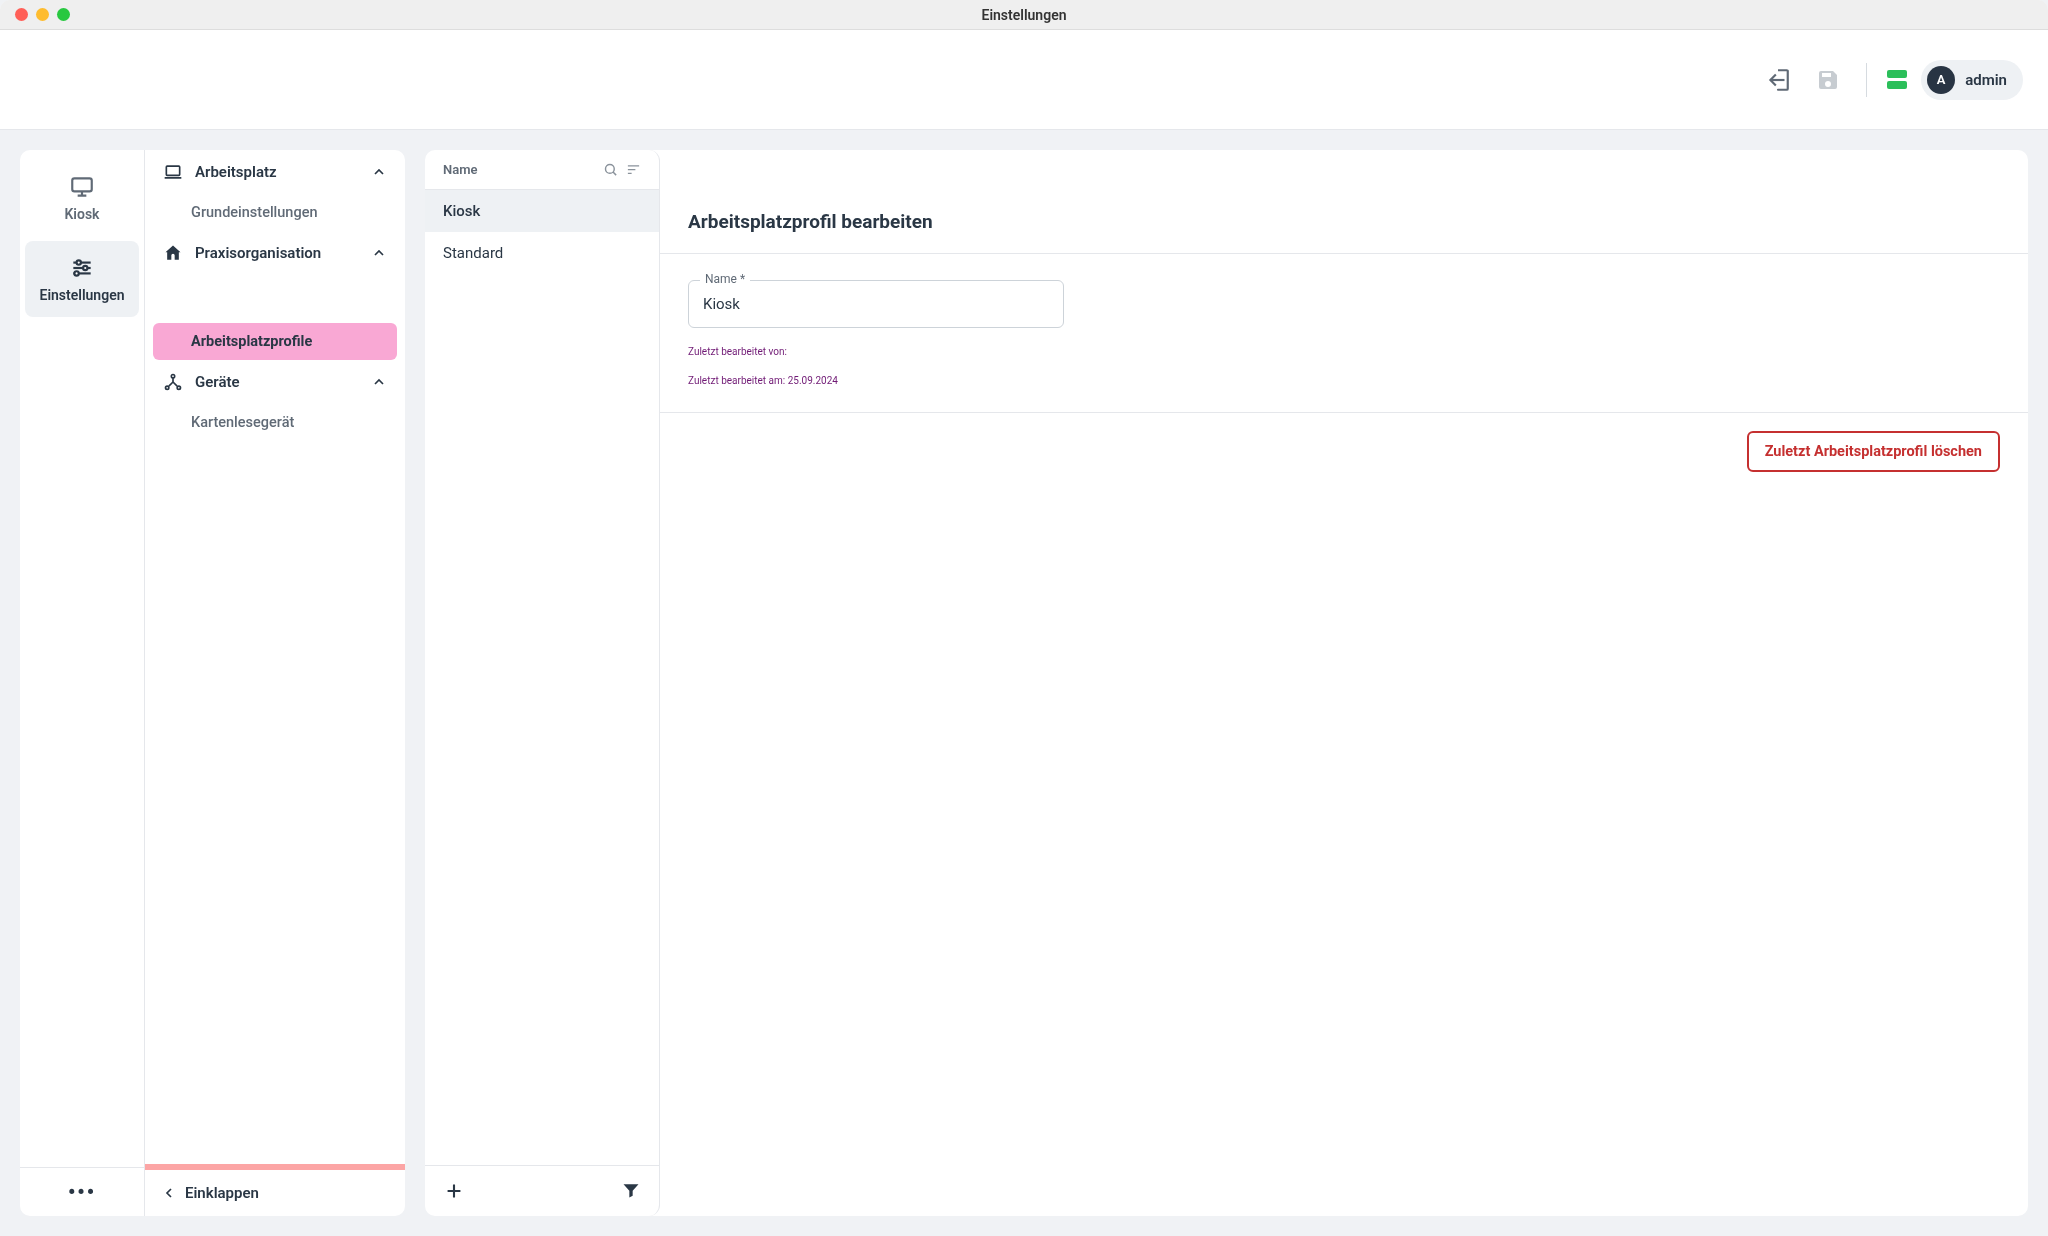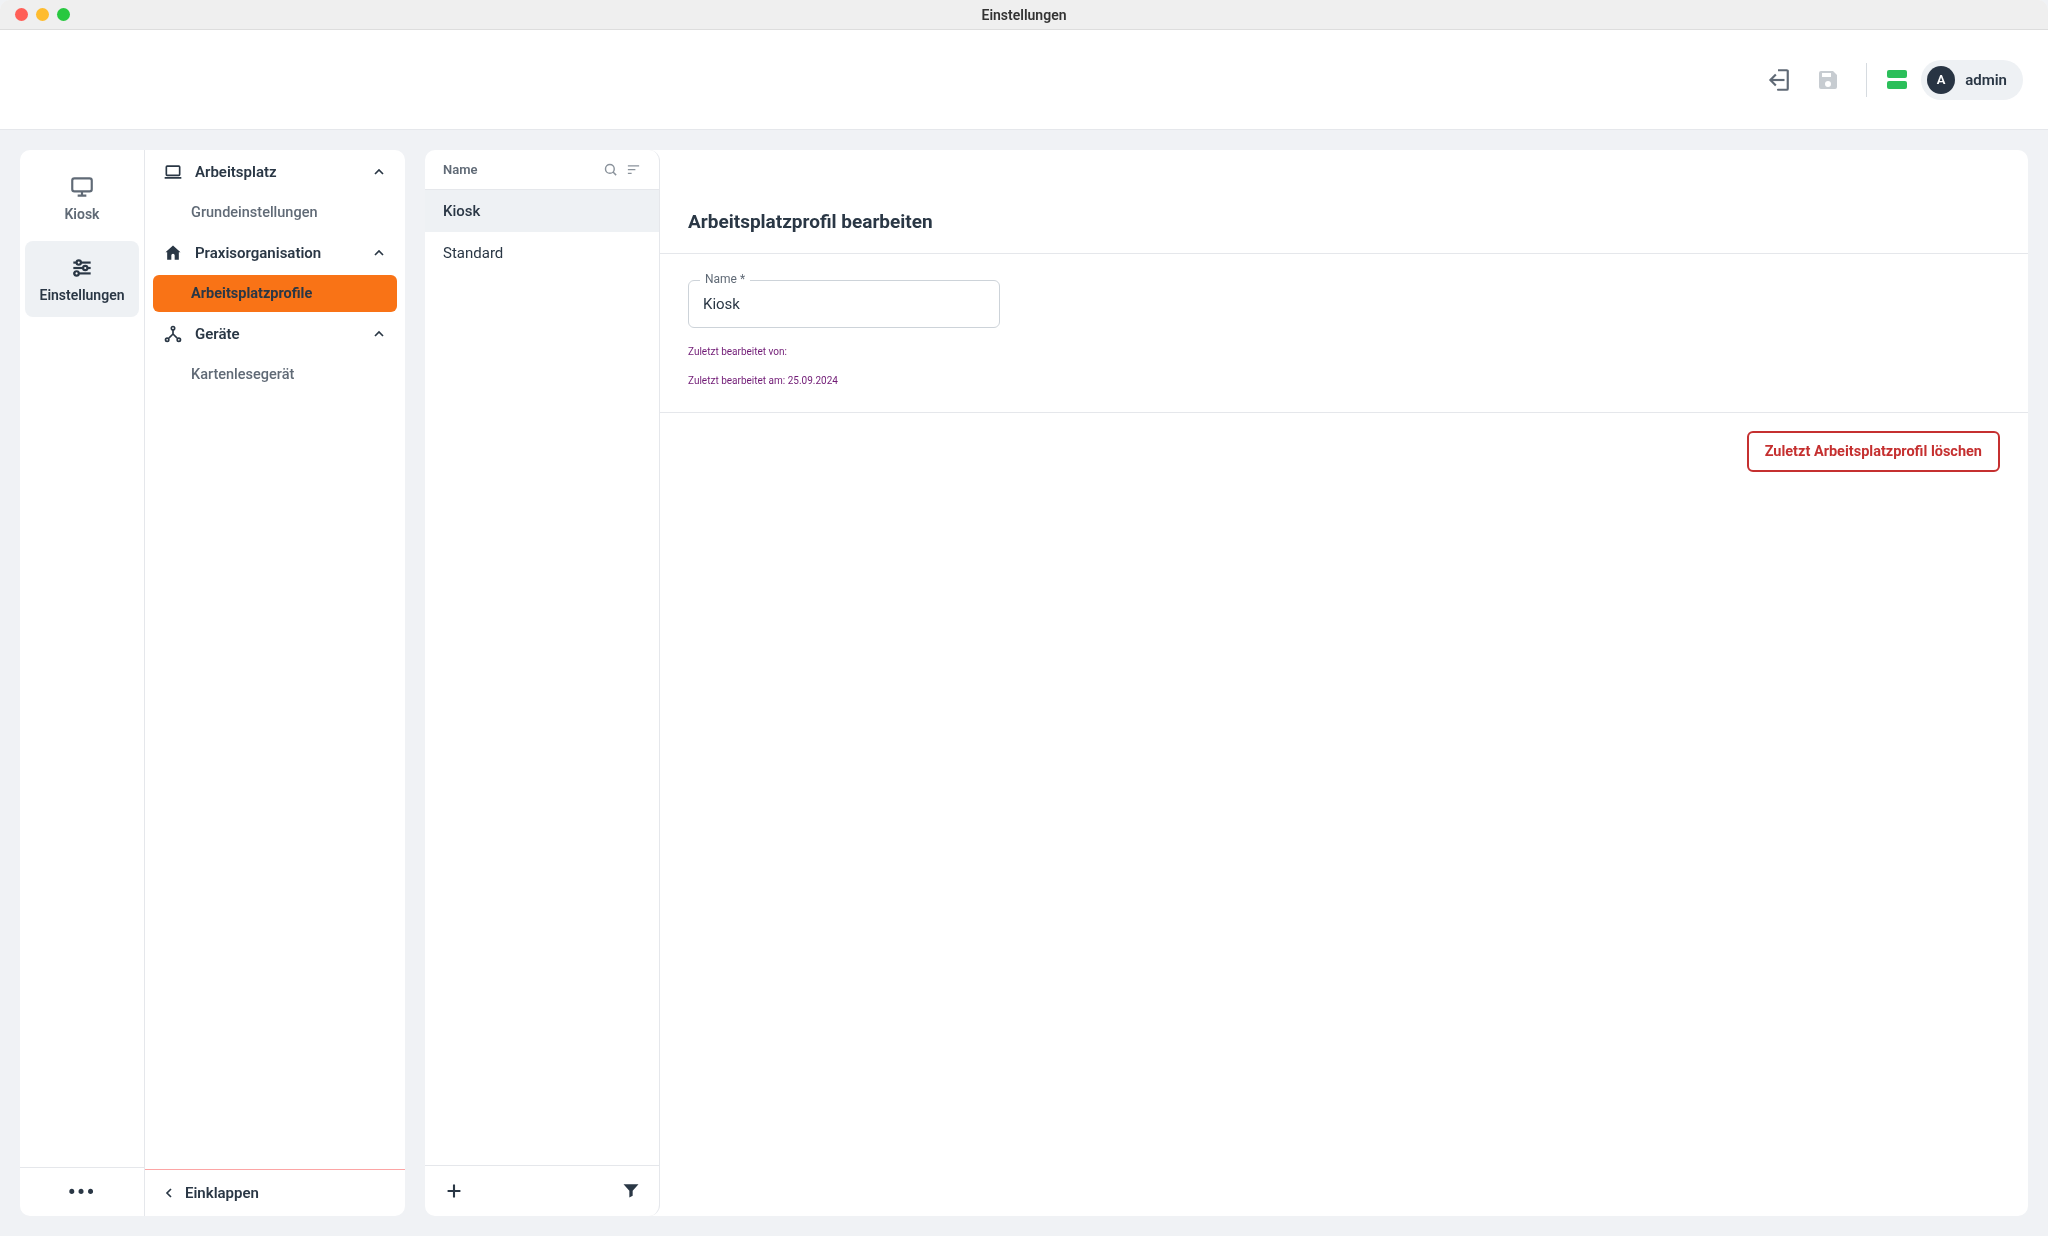--- a/index.html
+++ b/index.html
@@ -41,39 +41,39 @@
     .nav-rail-footer { padding: 12px; text-align: center; border-top: 1px solid #e5e7eb; }
     .more-btn { font-size: 20px; letter-spacing: 2px; color: #2a3745; font-weight: 900; cursor: pointer; }
     
     .nav-tree { flex: 1; display: flex; flex-direction: column; }
     .nav-tree-header { display: flex; align-items: center; justify-content: space-between; padding: 20px 16px 12px; }
     .nav-tree-title { font-size: 15px; font-weight: 500; letter-spacing: 0.5px; color: #59636f; }
     .nav-tree-body { flex: 1; padding: 0 8px; overflow-y: auto; }
     .tree-section { display: flex; align-items: center; gap: 12px; padding: 12px 10px; border-radius: 6px; cursor: pointer; font-size: 15px; font-weight: 600; color: #2a3745; }
     .tree-section .chev { margin-left: auto; }
     .tree-sub { padding: 10px 10px 10px 38px; font-size: 14.5px; color: #606a76; border-radius: 6px; cursor: pointer; font-weight: 500; }
-    .tree-sub.active { background: #f97316; color: #2a3745; font-weight: 700; }
-    .nav-tree-footer { display: flex; align-items: center; gap: 8px; padding: 14px 16px; border-top: 1px solid #fca5a5; cursor: pointer; font-size: 15px; font-weight: 600; color: #2a3745; }
+    .tree-sub.active { background: #f9a8d4; color: #2a3745; font-weight: 700; margin-top: 48px; }
+    .nav-tree-footer { display: flex; align-items: center; gap: 8px; padding: 14px 16px; border-top: 6px solid #fca5a5; cursor: pointer; font-size: 15px; font-weight: 600; color: #2a3745; }
     
     
     .content-card { flex: 1; background: #fff; border-radius: 10px; display: flex; overflow: hidden; }
     .list-col { width: 235px; display: flex; flex-direction: column; border-right: 1px solid #e5e7eb; border-radius: 11px; }
     .list-header { display: flex; align-items: center; justify-content: space-between; padding: 12px 18px; border-bottom: 1px solid #e5e7eb; font-size: 13px; color: #606a76; font-weight: 600; }
     .list-header-actions { display: flex; gap: 8px; color: #8a929b; }
     .list-body { flex: 1; overflow-y: auto; }
     .list-item { padding: 12px 18px; font-size: 15px; color: #2a3745; cursor: pointer; }
     .list-item.selected { background: #eef1f4; font-weight: 500; }
     .list-footer { display: flex; justify-content: space-between; padding: 14px 18px; border-top: 1px solid #e5e7eb; }
     .footer-btn { cursor: pointer; color: #2a3745; }
     
     .detail-col { flex: 1; display: flex; flex-direction: column; margin-top: 40px; }
     .detail-header { padding: 20px 28px; border-bottom: 1px solid #e5e7eb; }
     .detail-header h2 { font-size: 19px; font-weight: 700; color: #2a3745; }
     .detail-body { padding: 26px 28px; display: flex; flex-direction: column; gap: 18px; border-bottom: 1px solid #e5e7eb; }
-    .field-wrap { position: relative; width: 312px; }
+    .field-wrap { position: relative; width: 376px; }
     .field-label { position: absolute; top: -8px; left: 12px; background: #fff; padding: 0 5px; font-size: 12px; color: #606a76; }
     .field-input { width: 100%; padding: 14px 14px; border: 1px solid #cdd3d9; border-radius: 6px; font-size: 15px; color: #2a3745; }
     .meta-line { font-size: 10px; color: #701a75; }
     .detail-footer { padding: 18px 28px; display: flex; justify-content: flex-end; }
     .danger-btn { border: 2px solid #c53030; color: #c53030; background: #fff; padding: 10px 16px; border-radius: 6px; font-size: 14.5px; font-weight: 700; cursor: pointer; }
     
     .icon { display: inline-flex; }
   </style>
 </head>
 <body>

